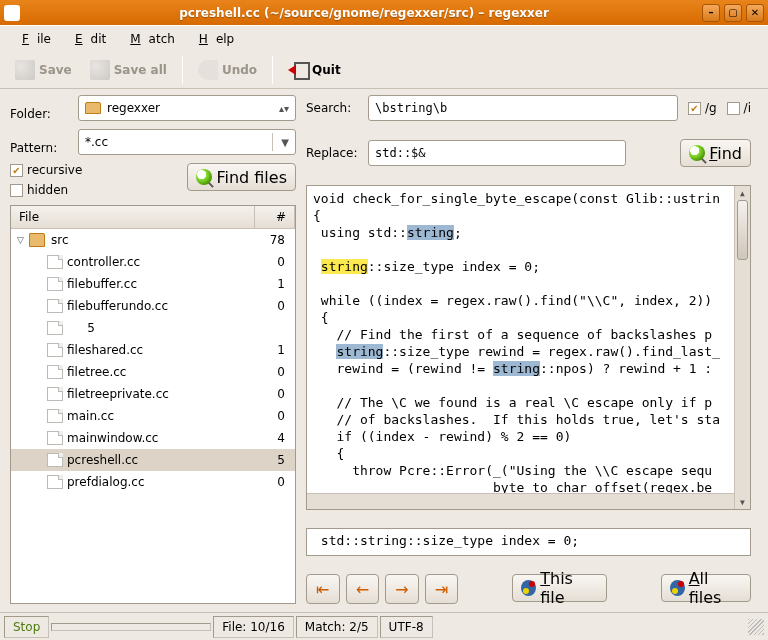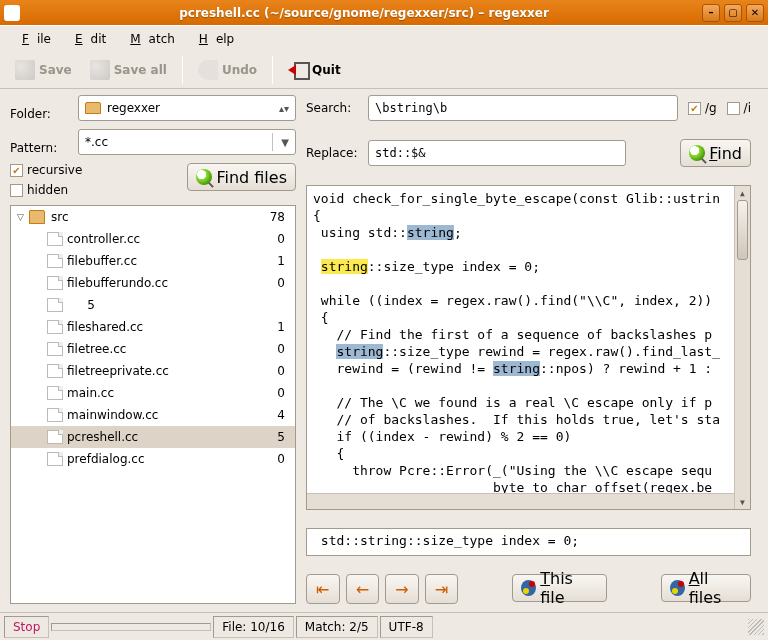--- a/index.html
+++ b/index.html
@@ -88,21 +88,21 @@
 .codebox .vsb .thumb { position:absolute; left:2px; right:2px; top:14px; height:60px; background:linear-gradient(#f5f1ec,#cfc6ba); border:1px solid #a39a8e; border-radius:3px; }
 .codebox .vsb .arr { position:absolute; left:0; right:0; height:14px; display:flex; align-items:center; justify-content:center; font-size:8px; color:#555; }
 .codebox .hsb { position:absolute; left:0; right:16px; bottom:0; height:16px; background:#e5ded5; border-top:1px solid #c8c0b6; }
 .previewbox { height:28px; border:1px solid #a39a8e; background:#fff; font-family:monospace; font-size:13px; padding:4px 6px; white-space:pre; }
 
 .navrow { display:flex; justify-content:flex-end; gap:6px; }
 .navbtn { width:36px; height:30px; background:linear-gradient(#f9f6f2,#e5ded5); border:1px solid #a39a8e; border-radius:4px; display:flex; align-items:center; justify-content:center; font-size:16px; color:#ce5c00; }
 
 
 .statusbar { position:absolute; left:0; right:0; bottom:0; height:28px; border-top:1px solid #c8c0b6; background:#efe9e3; display:flex; align-items:center; padding:0 4px; gap:2px; }
-.sb-cell { border:1px solid #c8c0b6; border-top-color:#a39a8e; border-left-color:#a39a8e; padding:3px 8px; background:#efe9e3; color:#be185d; }
+.sb-cell { border:1px solid #c8c0b6; border-top-color:#a39a8e; border-left-color:#a39a8e; padding:3px 8px; background:#efe9e3; color:#4d7c0f; }
 .sb-cell.dark { color:#000; }
 .sb-grip { margin-left:auto; width:16px; height:16px; background:repeating-linear-gradient(135deg,#bbb,#bbb 1px,transparent 1px,transparent 3px); }
 
 
 .uk { text-decoration: underline; }
 </style>
 </head>
 <body>
 
 <div class="titlebar">
@@ -171,20 +171,24 @@
             <span class="chkbox"></span>
             <span>hidden</span>
           </div>
       </div>
       <div class="btn">
           <span class="bic ic-search"></span>
           <span>Find files</span>
         </div>
     </div>
     <div class="filelist">
+      <div class="fl-header">
+        <div class="col file">File</div>
+        <div class="col cnt">#</div>
+      </div>
       <div class="fl-body" id="flbody">
           <div class="fl-row root">
             <span class="exp">▽</span>
             <span class="fic folder"></span>
             <span class="name">src</span>
             <span class="cnt">78</span>
           </div>
           <div class="fl-row child">
             <span class="fic file"></span>
             <span class="name">controller.cc</span>

